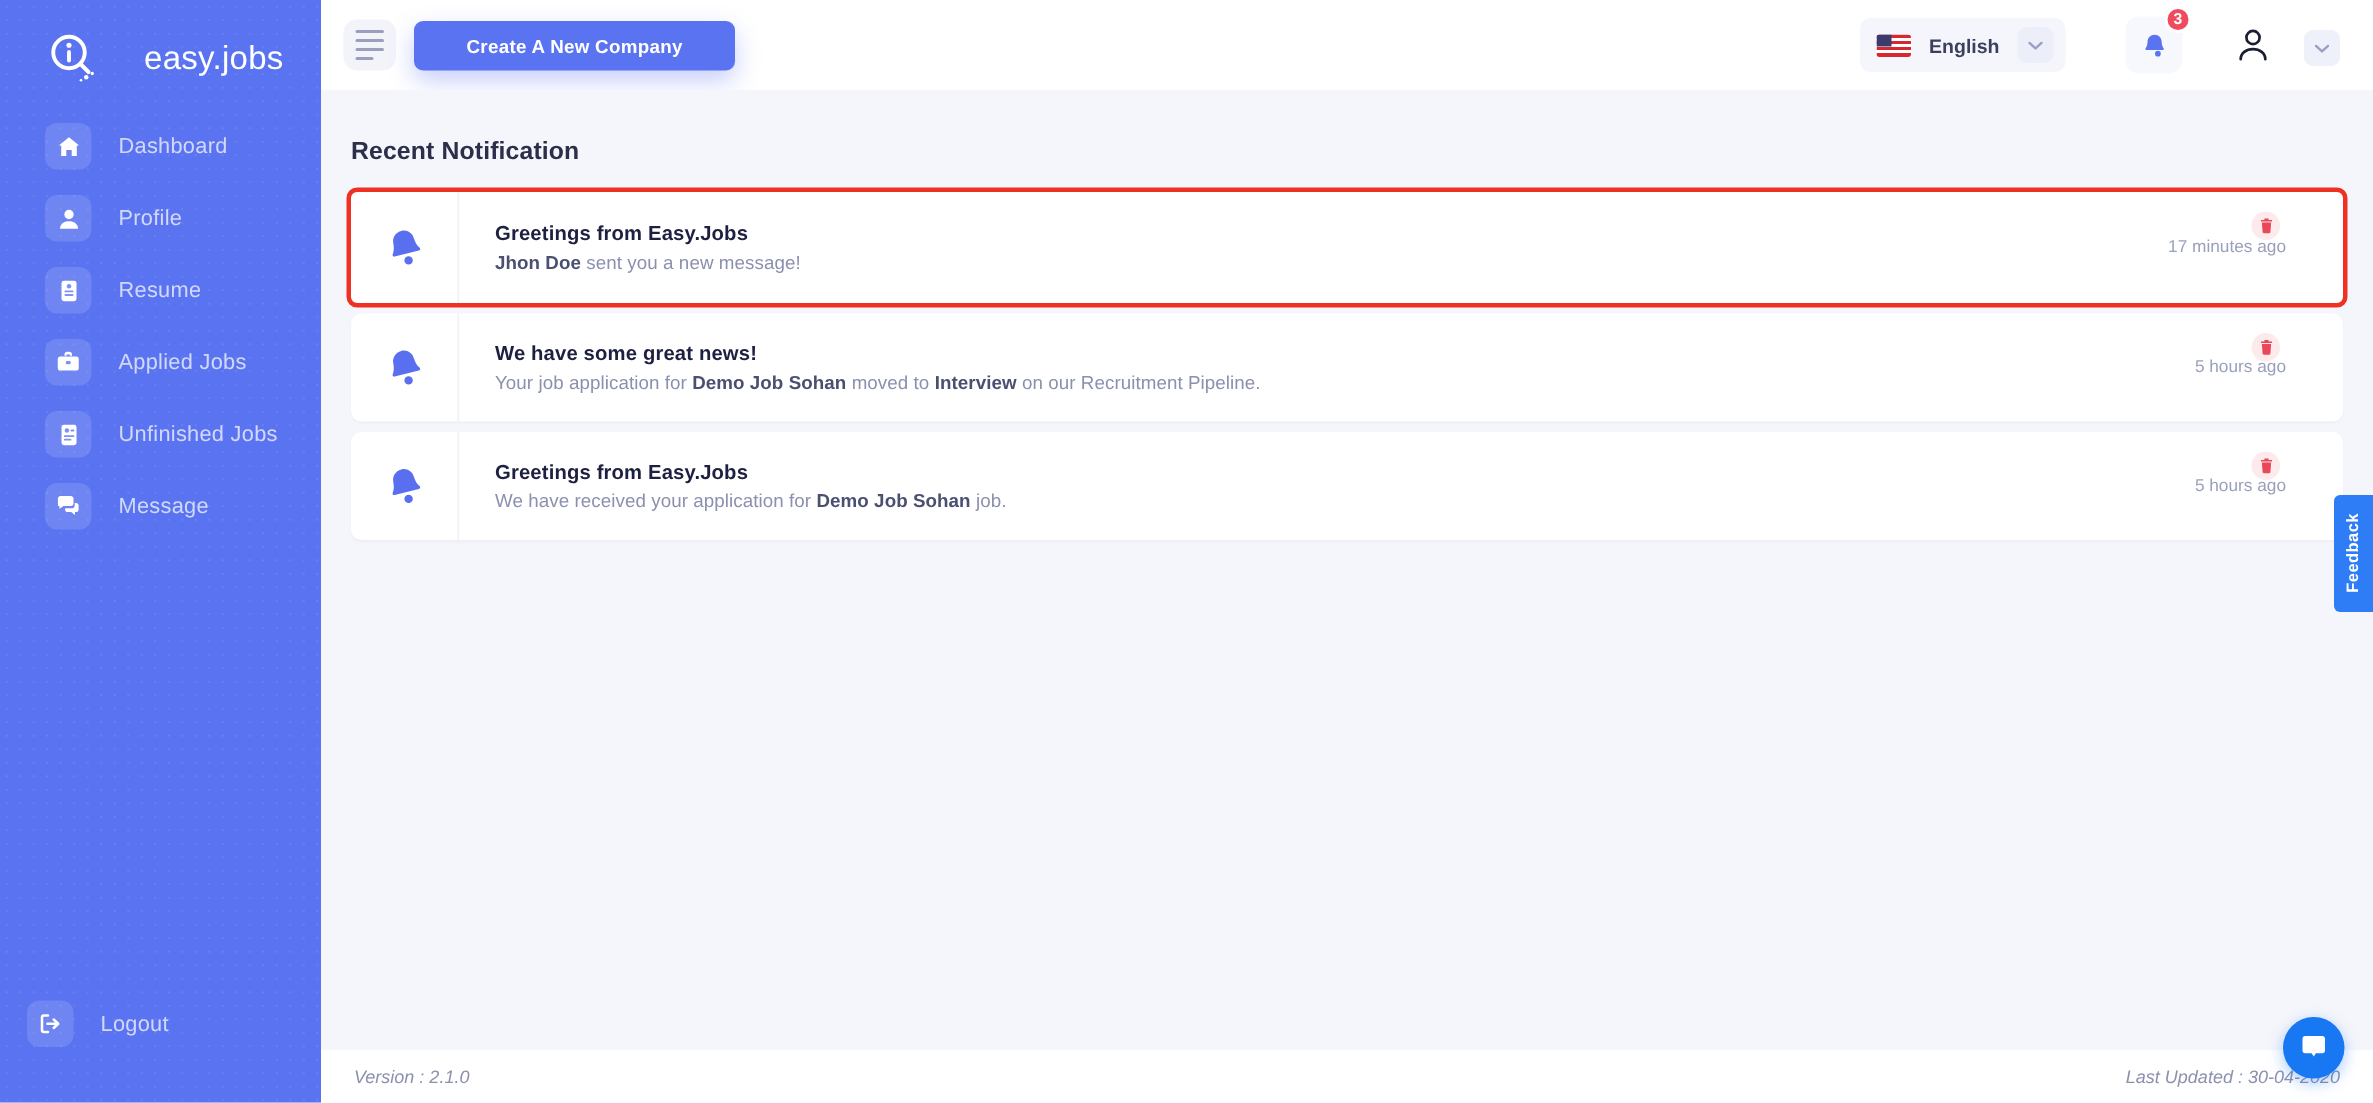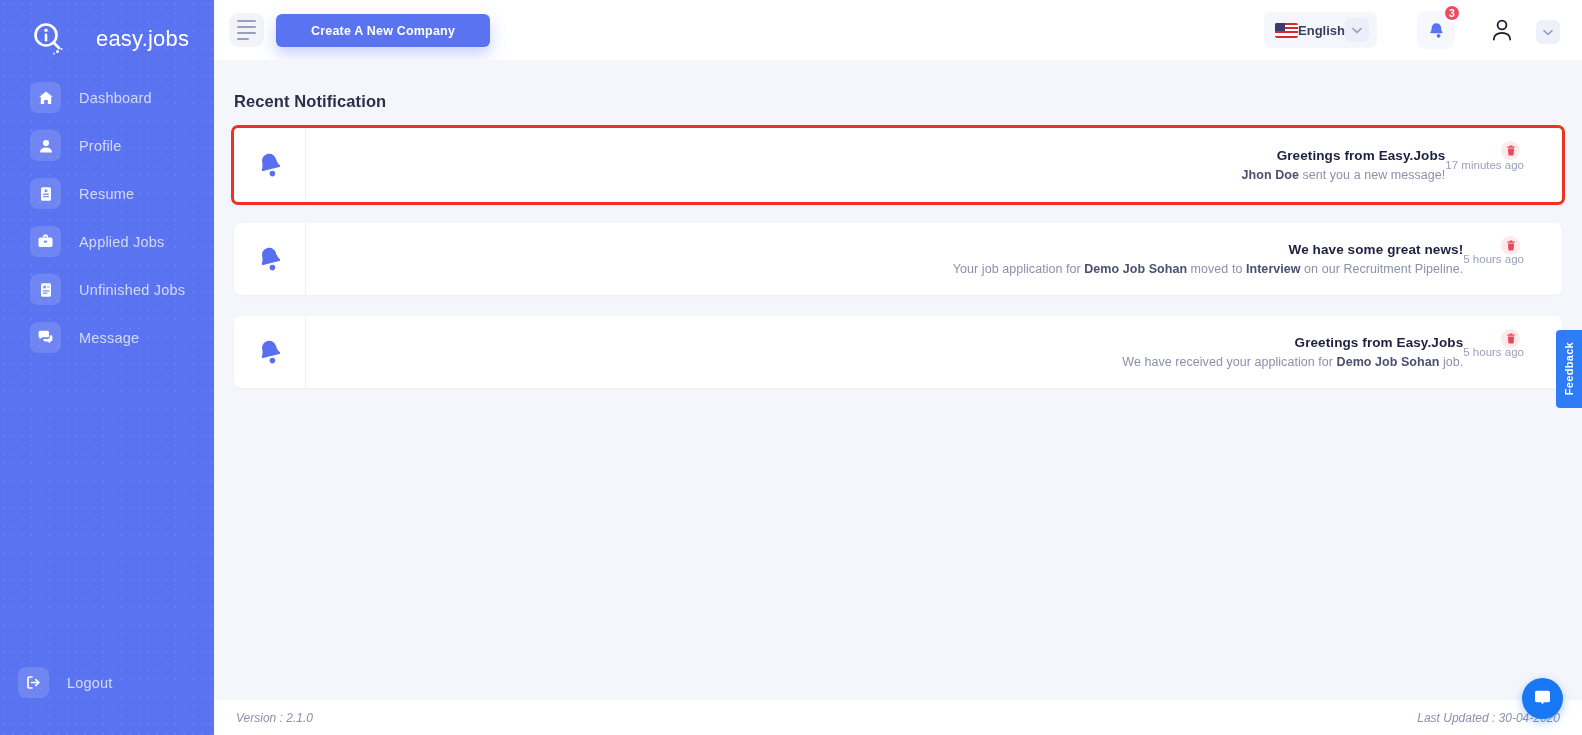--- a/index.html
+++ b/index.html
@@ -70,21 +70,21 @@
     background:#5a73f0; color:#fff;
     border:none; border-radius:6px;
     font-family:inherit; font-size:12.5px; font-weight:700; letter-spacing:.2px;
     cursor:pointer;
     box-shadow:0 7px 16px rgba(90,115,240,.34);
   }
 
   .lang-box{
     position:absolute; right:205px; top:12px; height:36px;
     background:#f5f6fb; border-radius:7px;
-    display:flex; align-items:center; gap:0;
+    display:flex; align-items:center; gap:12px;
     padding:0 8px 0 11px; cursor:pointer;
   }
   .flag{
     width:23px; height:15px; flex:none; border-radius:2px; overflow:hidden;
     position:relative; background:#fff;
   }
   .flag .stripes{ position:absolute; inset:0;
     background:repeating-linear-gradient(to bottom,#d7282f 0 2.1px,#fff 2.1px 4.2px); }
   .flag .canton{ position:absolute; left:0; top:0; width:10px; height:8px; background:#3c3b6e; }
   .lang-text{ font-size:13px; font-weight:700; color:#3c405e; }
@@ -115,24 +115,23 @@
   }
   .page-title{
     margin:32px 0 0 20px; font-size:16.5px; font-weight:700; color:#2b2f4a;
     letter-spacing:.1px;
   }
   .list{ margin-top:17px; padding:0 20px 0 20px; }
 
   .card{
     position:relative; display:flex; align-items:stretch;
     background:#fff; border-radius:7px; height:72px;
-    margin-bottom:21px;
+    margin-bottom:7px;
     box-shadow:0 1px 2px rgba(60,70,130,.045);
     cursor:pointer;
-    text-align:right;
   }
   .card.highlight{
     outline:3px solid #ef3124;
     outline-offset:0px;
     border-radius:4px;
     height:74px;
   }
   .card-ico{
     width:72px; flex:none; display:flex; align-items:center; justify-content:center;
     border-right:1px solid #f0f1f7;

